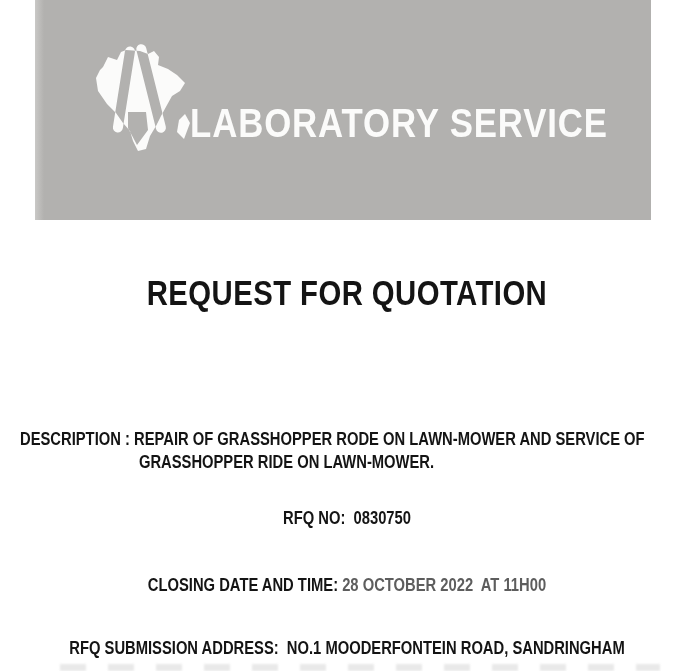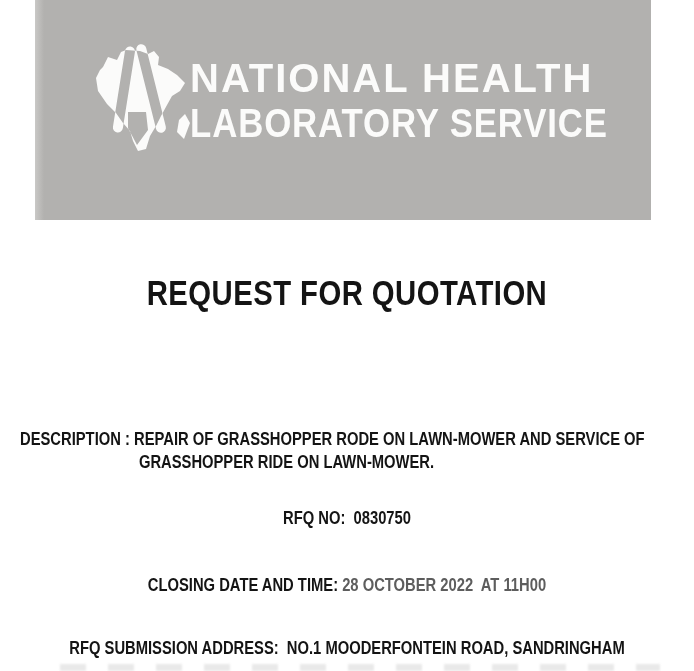--- a/index.html
+++ b/index.html
@@ -80,21 +80,20 @@
                M38,77 L56,77 L58,95 L47,110 L38,93 Z"></path>
       <path fill="#fbfbfa" d="M89,85 L95,79 L100,88 L94,104 L87,97 Z"></path>
 
       <g fill="#b2b1af" clip-path="url(#africaClip)">
         <rect x="29" y="11" width="10" height="87" rx="5" transform="rotate(9 34 54)"></rect>
         <rect x="56" y="8" width="10" height="91" rx="5" transform="rotate(-14 61 53)"></rect>
       </g>
     </svg>
 
     <div class="org-name">
-      <div class="org-line1">NATIONAL HEALTH</div>
       <div class="org-line2">LABORATORY SERVICE</div>
     </div>
   </div>
 
   <div class="doc-title">REQUEST FOR QUOTATION</div>
 
   <div class="description">
     <div>DESCRIPTION : REPAIR OF GRASSHOPPER RODE ON LAWN-MOWER AND SERVICE OF</div>
     <div class="desc-line2">GRASSHOPPER RIDE ON LAWN-MOWER.</div>
   </div>

